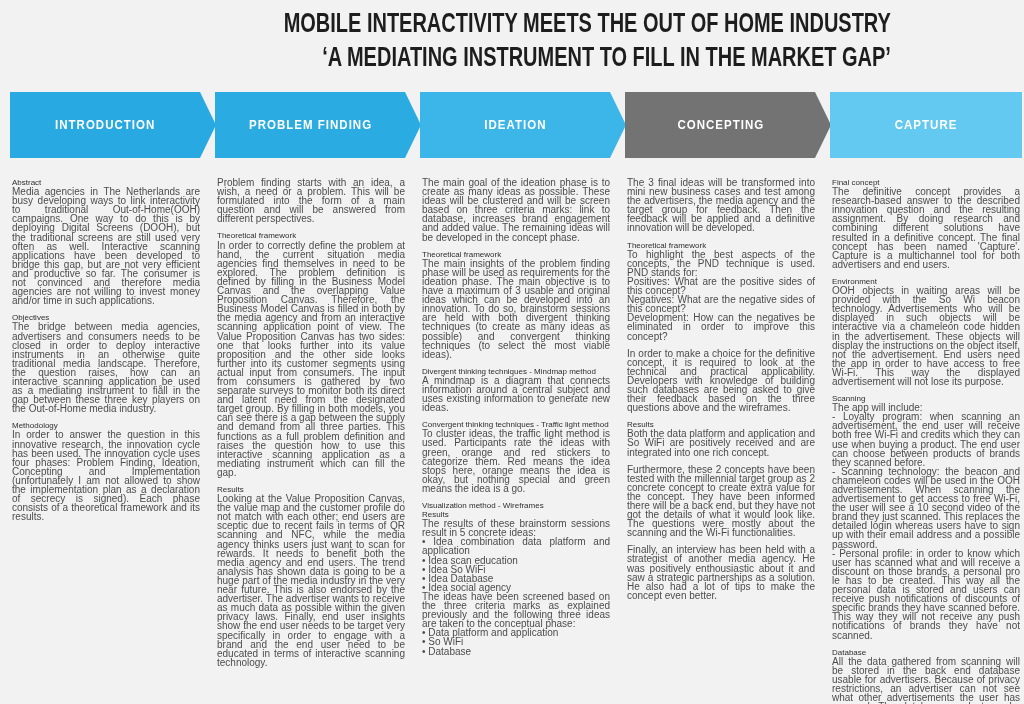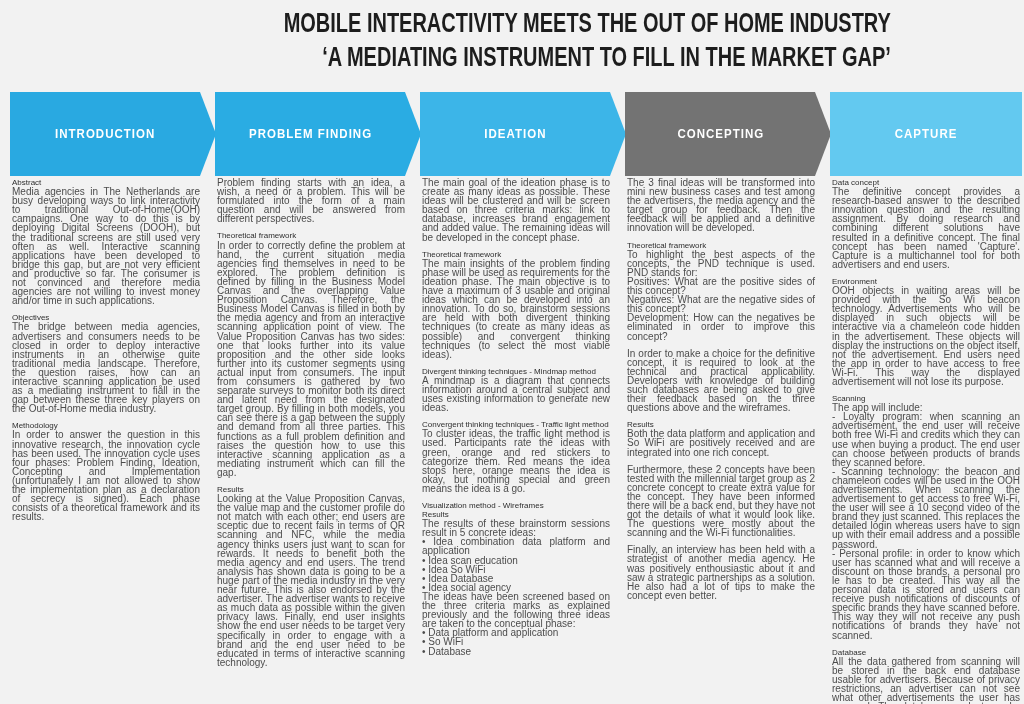--- a/index.html
+++ b/index.html
@@ -6,21 +6,21 @@
   body{background:#e6e6e6;font-family:"Liberation Sans",sans-serif;}
   .poster{position:relative;width:1024px;height:704px;background:#f2f2f2;overflow:hidden;margin:0 auto;}
 
   
   .title-wrap{position:absolute;top:10px;left:0;width:1024px;text-align:right;}
   .title-line{font-weight:700;font-size:27px;line-height:27px;color:#1d1d1d;
     transform:scaleX(0.74);transform-origin:50% 50%;white-space:nowrap;letter-spacing:0px;}
   .title-line + .title-line{margin-top:7px;}
 
   
-  .arrow{position:absolute;top:92px;height:84px;display:flex;align-items:center;justify-content:center;}
+  .arrow{position:absolute;top:92px;height:66px;display:flex;align-items:center;justify-content:center;}
   .arrow.pointed{clip-path:polygon(0 0, calc(100% - 16px) 0, 100% 50%, calc(100% - 16px) 100%, 0 100%);}
   .arrow.pointed .arrow-label{padding-right:16px;}
   .arrow-label{color:#ffffff;font-weight:700;font-size:12.5px;letter-spacing:1.1px;
     transform:scaleX(0.92);transform-origin:50% 50%;white-space:nowrap;}
 
   
   .col{position:absolute;top:178px;width:188px;}
   .col h3{margin:0;font-size:8px;line-height:9.1px;font-weight:400;color:#2e2e2e;}
   .col p{margin:0 0 8px 0;font-size:10px;line-height:9.1px;color:#4c4c4c;
     text-align:justify;white-space:pre-line;}
@@ -94,21 +94,21 @@
 Positives: What are the positive sides of this concept?
 Negatives: What are the negative sides of this concept?
 Development: How can the negatives be eliminated in order to improve this concept?</p>
         <p>In order to make a choice for the definitive concept, it is required to look at the technical and practical applicability. Developers with knowledge of building such databases are being asked to give their feedback based on the three questions above and the wireframes.</p>
         <h3>Results</h3>
         <p>Both the data platform and application and So WiFi are positively received and are integrated into one rich concept.</p>
         <p>Furthermore, these 2 concepts have been tested with the millennial target group as 2 concrete concept to create extra value for the concept. They have been informed there will be a back end, but they have not got the details of what it would look like. The questions were mostly about the scanning and the Wi-Fi functionalities.</p>
         <p>Finally, an interview has been held with a strategist of another media agency. He was positively enthousiastic about it and saw a strategic partnerships as a solution. He also had a lot of tips to make the concept even better.</p>
       </div>
       <div class="col" style="left: 832px;">
-        <h3>Data concept</h3>
+        <h3>Final concept</h3>
         <p>The definitive concept provides a research-based answer to the described innovation question and the resulting assignment. By doing research and combining different solutions have resulted in a definitive concept. The final concept has been named 'Capture'.  Capture is a multichannel tool for both advertisers and end users.</p>
         <h3>Environment</h3>
         <p>OOH objects in waiting areas will be provided with the So Wi beacon technology. Advertisements who will be displayed in such objects will be interactive via a chameleon code hidden in the advertisement. These objects will display the instructions on the object itself, not the advertisement. End users need the app in order to have access to free Wi-Fi. This way the displayed advertisement will not lose its purpose.</p>
         <h3>Scanning</h3>
         <p>The app will include:
 - Loyalty program: when scanning an advertisement, the end user will receive both free Wi-Fi and credits which they can use when buying a product. The end user can choose between products of brands they scanned before.
 - Scanning technology: the beacon and chameleon codes will be used in the OOH advertisements. When scanning the advertisement to get access to free Wi-Fi, the user will see a 10 second video of the brand they just scanned. This replaces the detailed login whereas users have to sign up with their email address and a possible password.
 - Personal profile: in order to know which user has scanned what and will receive a discount on those brands, a personal pro le has to be created. This way all the personal data is stored and users can receive push notifications of discounts of specific brands they have scanned before. This way they will not receive any push notifications of brands they have not scanned.</p>
         <h3>Database</h3>
         <p>All the data gathered from scanning will be stored in the back end database usable for advertisers. Because of privacy restrictions, an advertiser can not see what other advertisements the user has scanned. The database needs to make sure the different scans are separated via a security login. As soon as an advertiser enters the database, they have insights in what object the user has scanned and if they actually interacted with the brand by e.g. visiting the website, or buying a product on sale with their credits.</p>

